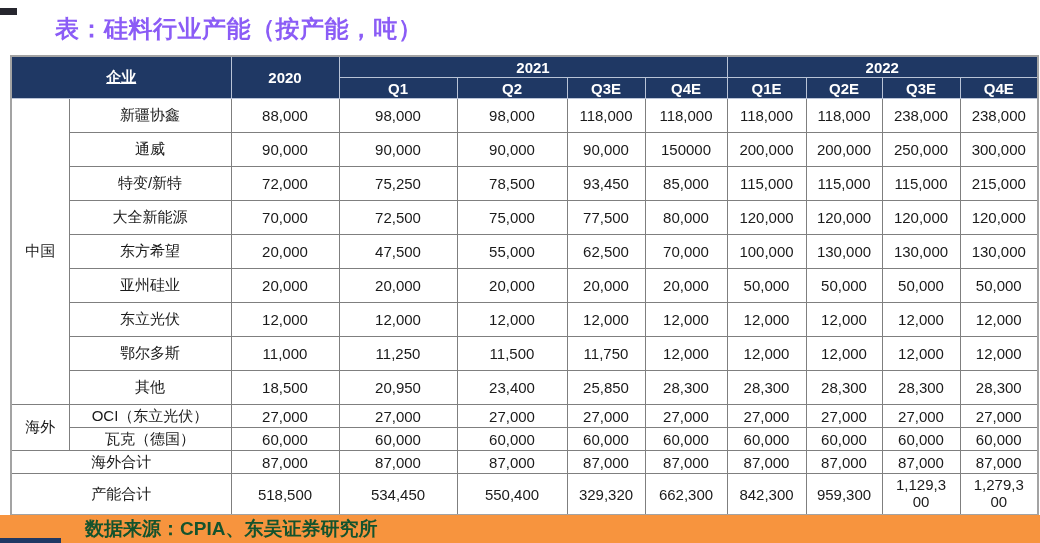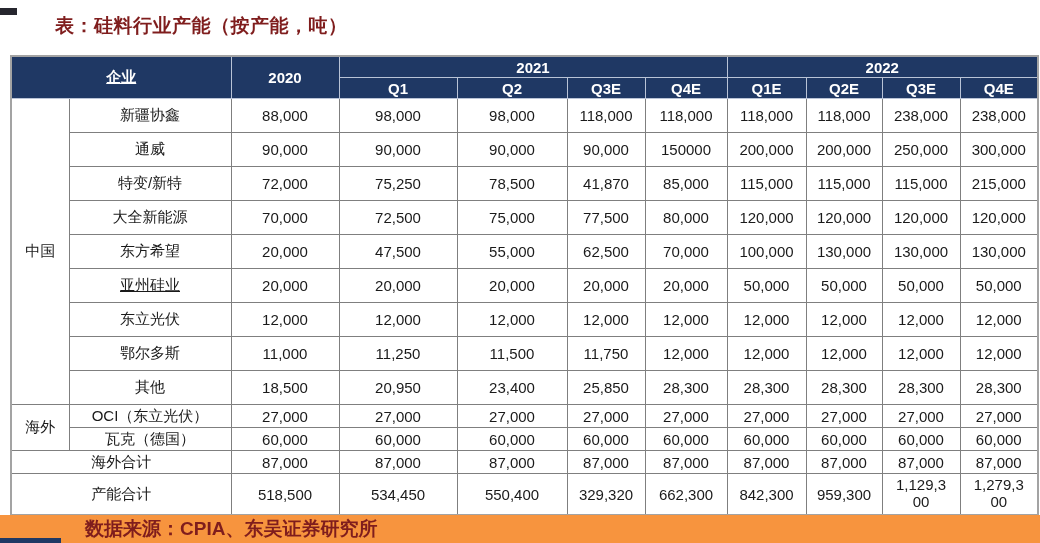--- a/index.html
+++ b/index.html
@@ -1,22 +1,22 @@
 <!DOCTYPE html>
 <html><head>
 <meta charset="utf-8">
 <style>
   html,body{margin:0;padding:0;}
   body{
     width:1040px;height:543px;position:relative;overflow:hidden;
     background:#ffffff;font-family:"Liberation Sans","DejaVu Sans",sans-serif;
   }
   .title{
-    position:absolute;left:55px;top:13px;font-size:19px;font-weight:bold;
-    color:#7f1d1d;letter-spacing:.5px;white-space:nowrap;
+    position:absolute;left:55px;top:13px;font-size:24px;font-weight:bold;
+    color:#8b5cf6;letter-spacing:.5px;white-space:nowrap;
   }
   .sliver-top{position:absolute;left:0;top:8px;width:17px;height:7px;background:#26262e;}
   .sliver-bottom{position:absolute;left:0;top:538px;width:61px;height:5px;background:#1F3864;}
 
   table.cap{
     position:absolute;left:10px;top:55px;width:1027px;
     border-collapse:collapse;table-layout:fixed;
     border:2px solid #a3a3a3;
   }
   .cap th,.cap td{padding:0;overflow:hidden;vertical-align:middle;}
@@ -31,27 +31,27 @@
   }
   .rc td{height:33px;}
   .rs td{height:22px;}
   .rt td{height:40px;font-weight:normal;}
   .sec td{border-top:2px solid #3f3f3f;}
   .num{text-align:right;padding-right:10px;}
   .numw{text-align:right;padding-right:14px;}
   .wrap{
     text-align:center;padding:1px 3px;white-space:pre-line;line-height:1.12;
   }
-  .u{text-decoration:underline;}
+  .u{}
 
   .source{
     position:absolute;left:0;top:515px;width:1040px;height:28px;
     background:#F7943E;display:flex;align-items:center;
   }
-  .source span{margin-left:85px;font-size:19px;font-weight:600;color:#7f1d1d;white-space:nowrap;}
+  .source span{margin-left:85px;font-size:19px;font-weight:600;color:#14532d;white-space:nowrap;}
 </style>
 </head>
 <body>
 
 <div class="sliver-top"></div>
 <div class="title">表：硅料行业产能（按产能，吨）</div>
 
 <table class="cap">
   <colgroup>
     <col style="width:58px">
@@ -108,21 +108,21 @@
       <td class="num">200,000</td>
       <td class="num">200,000</td>
       <td class="num">250,000</td>
       <td class="num">300,000</td>
     </tr>
     <tr class="rc">
       <td>特变/新特</td>
       <td class="numw">72,000</td>
       <td class="numw">75,250</td>
       <td class="numw">78,500</td>
-      <td class="num">41,870</td>
+      <td class="num">93,450</td>
       <td class="num">85,000</td>
       <td class="num">115,000</td>
       <td class="num">115,000</td>
       <td class="num">115,000</td>
       <td class="num">215,000</td>
     </tr>
     <tr class="rc">
       <td>大全新能源</td>
       <td class="numw">70,000</td>
       <td class="numw">72,500</td>

